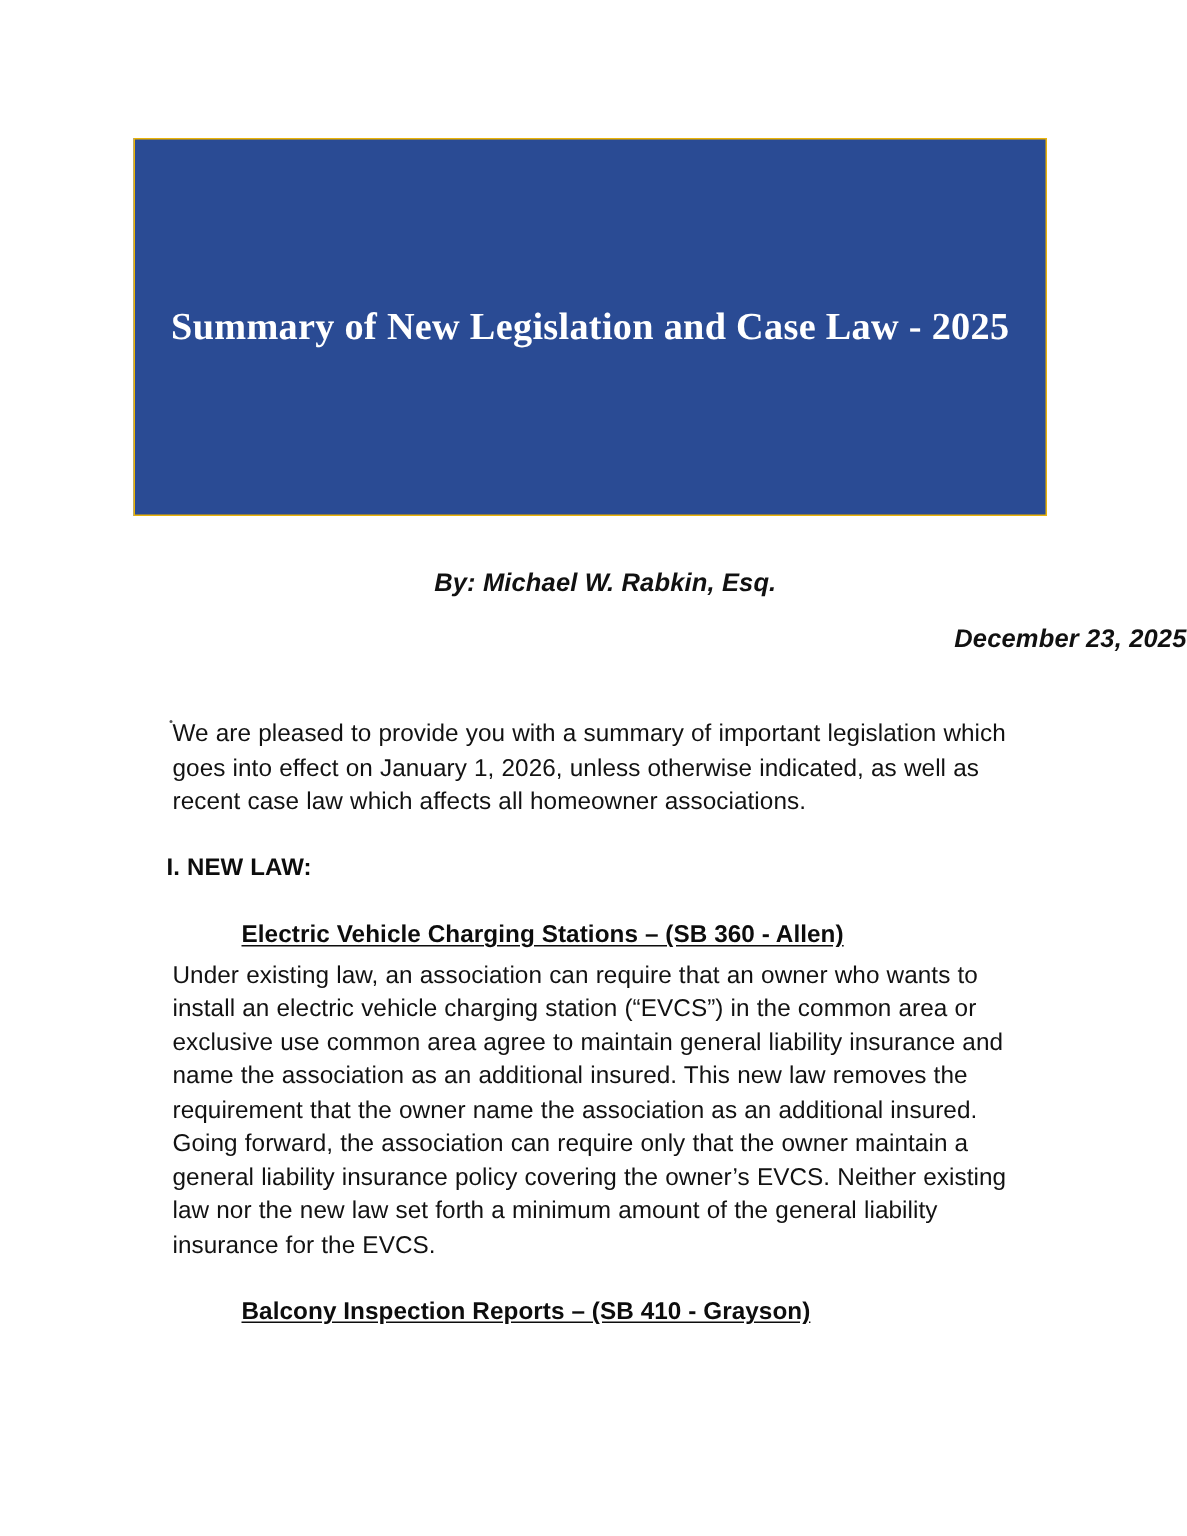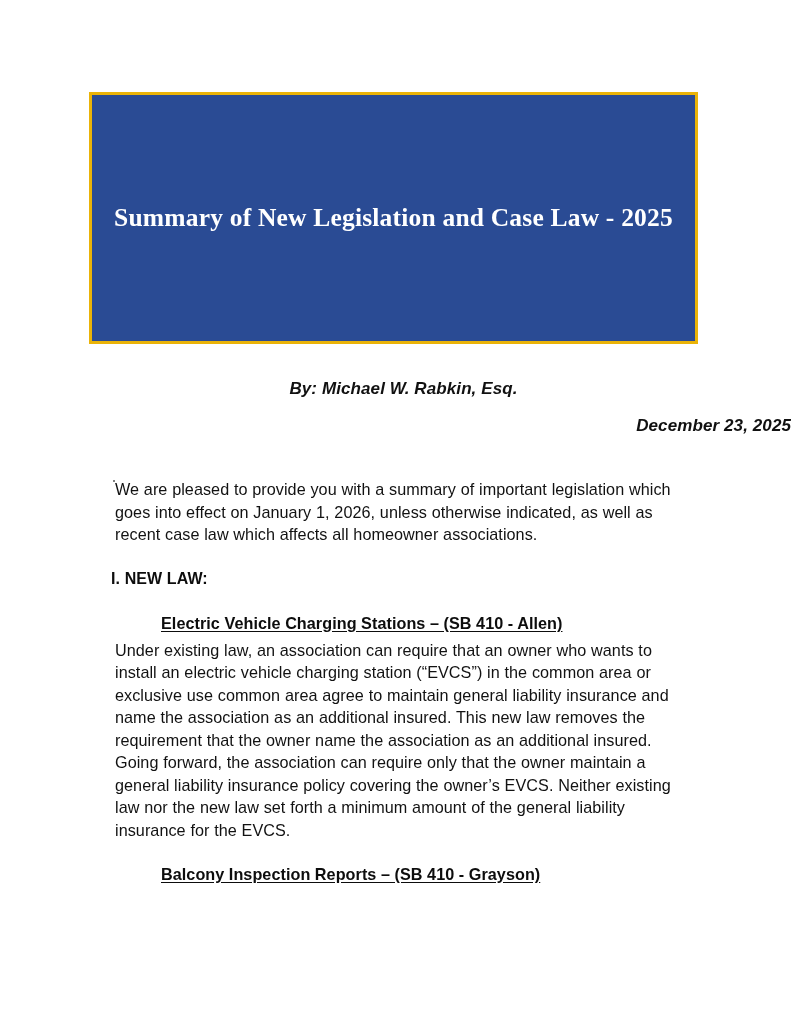--- a/index.html
+++ b/index.html
@@ -26,21 +26,21 @@
   }
 
   
   .title-banner {
     position: absolute;
     left: 89px;
     top: 92px;
     width: 609px;
     height: 252px;
     background: #2a4b94;
-    border: 3px solid #eab308;
+    border: 1px solid #eab308;
     box-sizing: border-box;
     display: flex;
     align-items: center;
     justify-content: center;
   }
   .title-banner .banner-title {
     font-family: "Liberation Serif", "DejaVu Serif", serif;
     font-weight: bold;
     font-size: 25.5px;
     letter-spacing: 0.2px;
@@ -157,21 +157,21 @@
   </div>
 
   <div class="body-region clip-bottom">
 
     <span class="stray-dot"></span>
 
     <p class="para intro">We are pleased to provide you with a summary of important legislation which goes into effect on January 1, 2026, unless otherwise indicated, as well as recent case law which affects all homeowner associations.</p>
 
     <p class="section-label">I. NEW LAW:</p>
 
-    <p class="sub-heading">Electric Vehicle Charging Stations – (SB 410 - Allen)</p>
+    <p class="sub-heading">Electric Vehicle Charging Stations – (SB 360 - Allen)</p>
 
     <p class="para para-after-heading">Under existing law, an association can require that an owner who wants to install an electric vehicle charging station (“EVCS”) in the common area or exclusive use common area agree to maintain general liability insurance and name the association as an additional insured. This new law removes the requirement that the owner name the association as an additional insured. Going forward, the association can require only that the owner maintain a general liability insurance policy covering the owner’s EVCS. Neither existing law nor the new law set forth a minimum amount of the general liability insurance for the EVCS.</p>
 
     <p class="sub-heading">Balcony Inspection Reports – (SB 410 - Grayson)</p>
 
 
   </div>
 
 </div>
 

